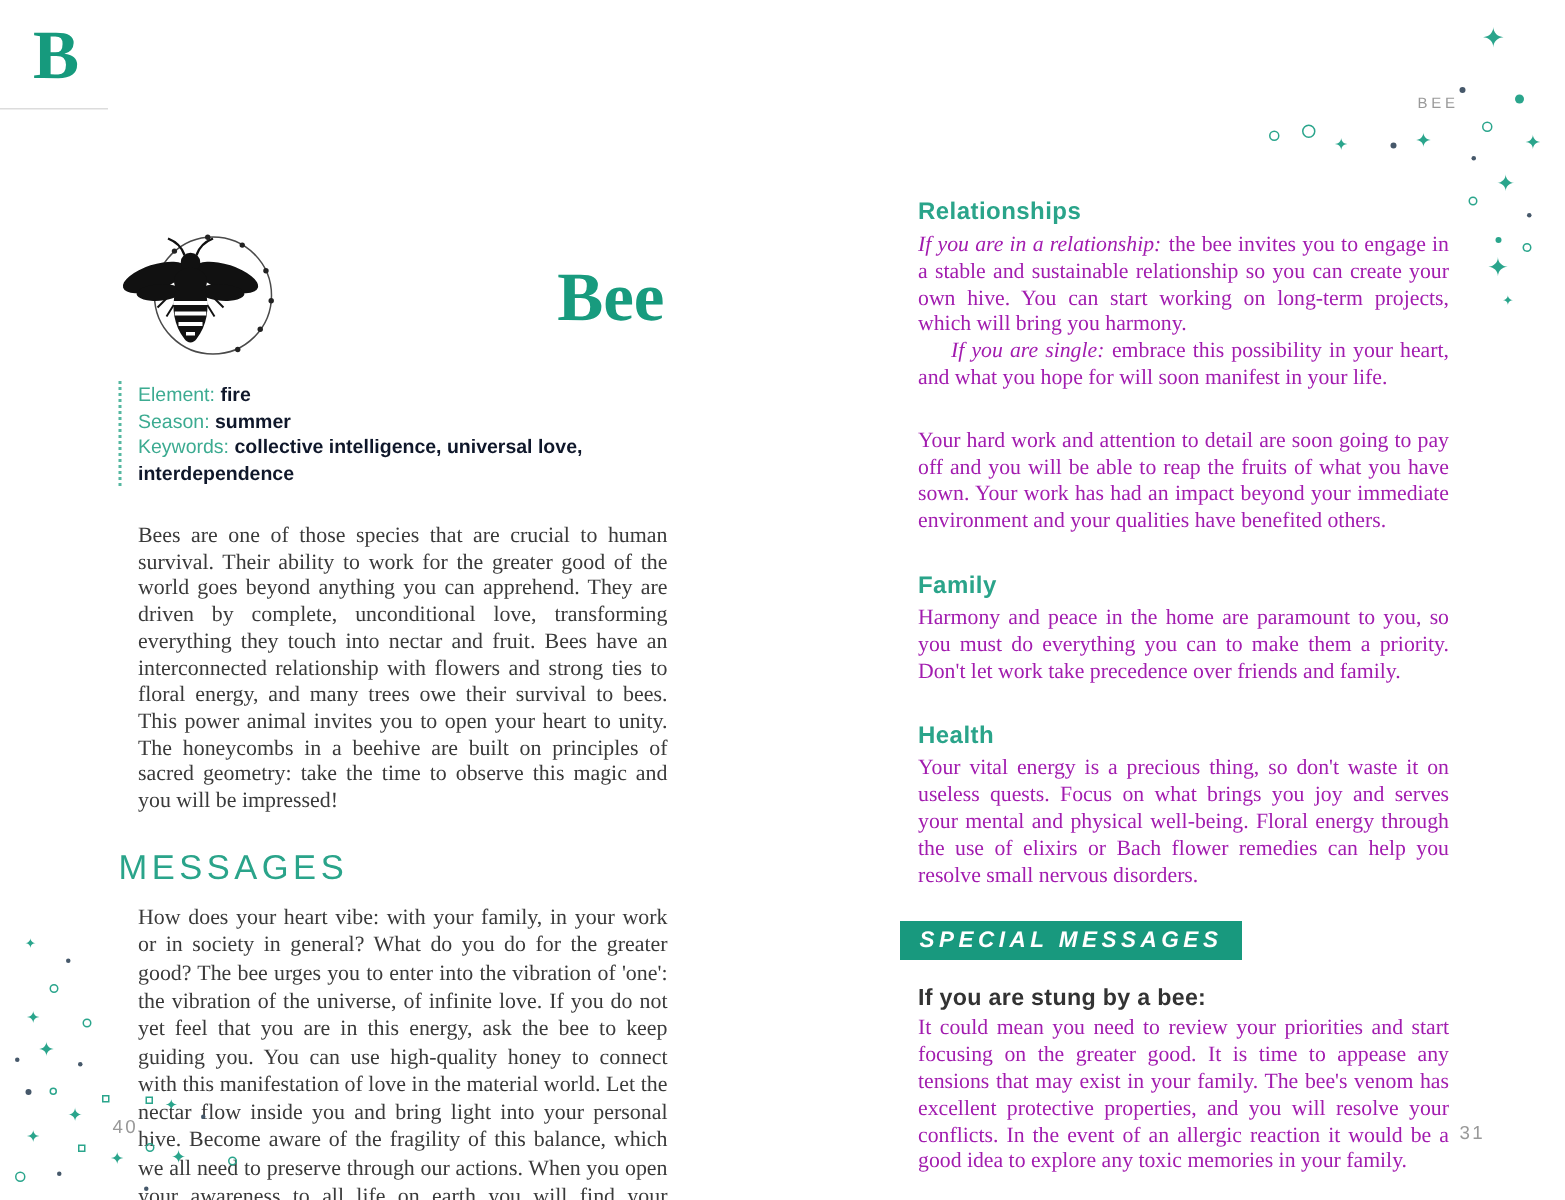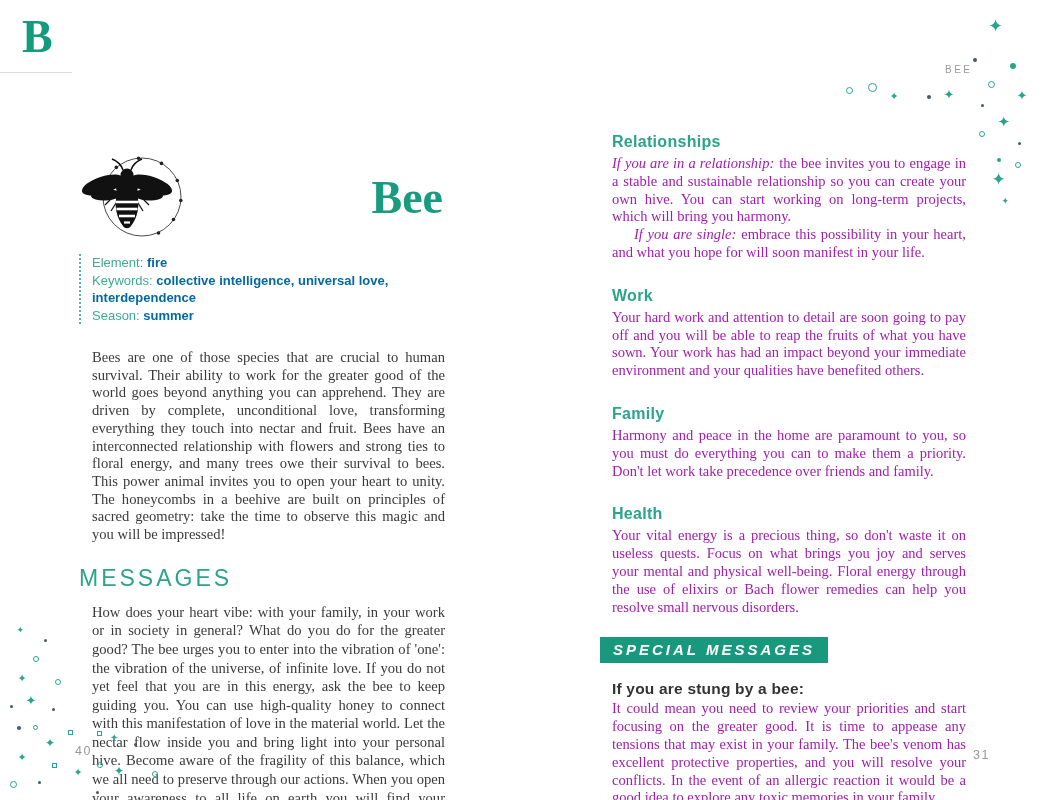--- a/index.html
+++ b/index.html
@@ -33,21 +33,21 @@
     color:#189b7e;letter-spacing:0px;
   }
   .attributes{
     margin-top:10px;margin-left:0;
     border-left:2px dotted #55b7a0;
     padding-left:11px;
     font-family:"Liberation Sans", sans-serif;
     font-size:13px;line-height:17.5px;
   }
   .attr-label{color:#3cab91;}
-  .attr-value{color:#0369a1;font-weight:bold;text-align:right;}
+  .attr-value{color:#0f172a;font-weight:bold;text-align:right;}
   .intro{
     margin:25px 0 0 13px;width:353px;
     font-size:14.6px;line-height:17.7px;
     text-align:justify;color:#3a3a3a;
   }
   .messages-heading{
     margin:23px 0 0 0;
     font-family:"Liberation Sans", sans-serif;
     font-weight:normal;font-size:23px;line-height:1;
     letter-spacing:3px;color:#2aa48a;
@@ -153,46 +153,45 @@
       </svg>
       <h1 class="chapter-title">Bee</h1>
     </div>
 
     <div class="attributes">
       <div class="attr-row">
         <span class="attr-label">Element:</span>
         <span class="attr-value">fire</span>
       </div>
       <div class="attr-row">
+        <span class="attr-label">Season:</span>
+        <span class="attr-value">summer</span>
+      </div>
+      <div class="attr-row">
         <span class="attr-label">Keywords:</span>
         <span class="attr-value">collective intelligence, universal love, interdependence</span>
       </div>
-      <div class="attr-row">
-        <span class="attr-label">Season:</span>
-        <span class="attr-value">summer</span>
-      </div>
     </div>
 
     <p class="intro">Bees are one of those species that are crucial to human survival. Their ability to work for the greater good of the world goes beyond anything you can apprehend. They are driven by complete, unconditional love, transforming everything they touch into nectar and fruit. Bees have an interconnected relationship with flowers and strong ties to floral energy, and many trees owe their survival to bees. This power animal invites you to open your heart to unity. The honeycombs in a beehive are built on principles of sacred geometry: take the time to observe this magic and you will be impressed!</p>
 
     <h2 class="messages-heading">MESSAGES</h2>
 
     <p class="messages-text">How does your heart vibe: with your family, in your work or in society in general? What do you do for the greater good? The bee urges you to enter into the vibration of 'one': the vibration of the universe, of infinite love. If you do not yet feel that you are in this energy, ask the bee to keep guiding you. You can use high-quality honey to connect with this manifestation of love in the material world. Let the nectar flow inside you and bring light into your personal hive. Become aware of the fragility of this balance, which we all need to preserve through our actions. When you open your awareness to all life on earth you will find your rightful place.</p>
   </div>
 
   <div class="right-col">
 
     <div class="section">
       <h3 class="section-heading">Relationships</h3>
       <p><em class="lead">If you are in a relationship:</em><span>the bee invites you to engage in a stable and sustainable relationship so you can create your own hive. You can start working on long-term projects, which will bring you harmony.</span></p>
       <p class="indent"><em class="lead">If you are single:</em><span>embrace this possibility in your heart, and what you hope for will soon manifest in your life.</span></p>
     </div>
 
     <div class="section">
-      <h3 class="section-heading">Work</h3>
       <p>Your hard work and attention to detail are soon going to pay off and you will be able to reap the fruits of what you have sown. Your work has had an impact beyond your immediate environment and your qualities have benefited others.</p>
     </div>
 
     <div class="section">
       <h3 class="section-heading">Family</h3>
       <p>Harmony and peace in the home are paramount to you, so you must do everything you can to make them a priority. Don't let work take precedence over friends and family.</p>
     </div>
 
     <div class="section">
       <h3 class="section-heading">Health</h3>

